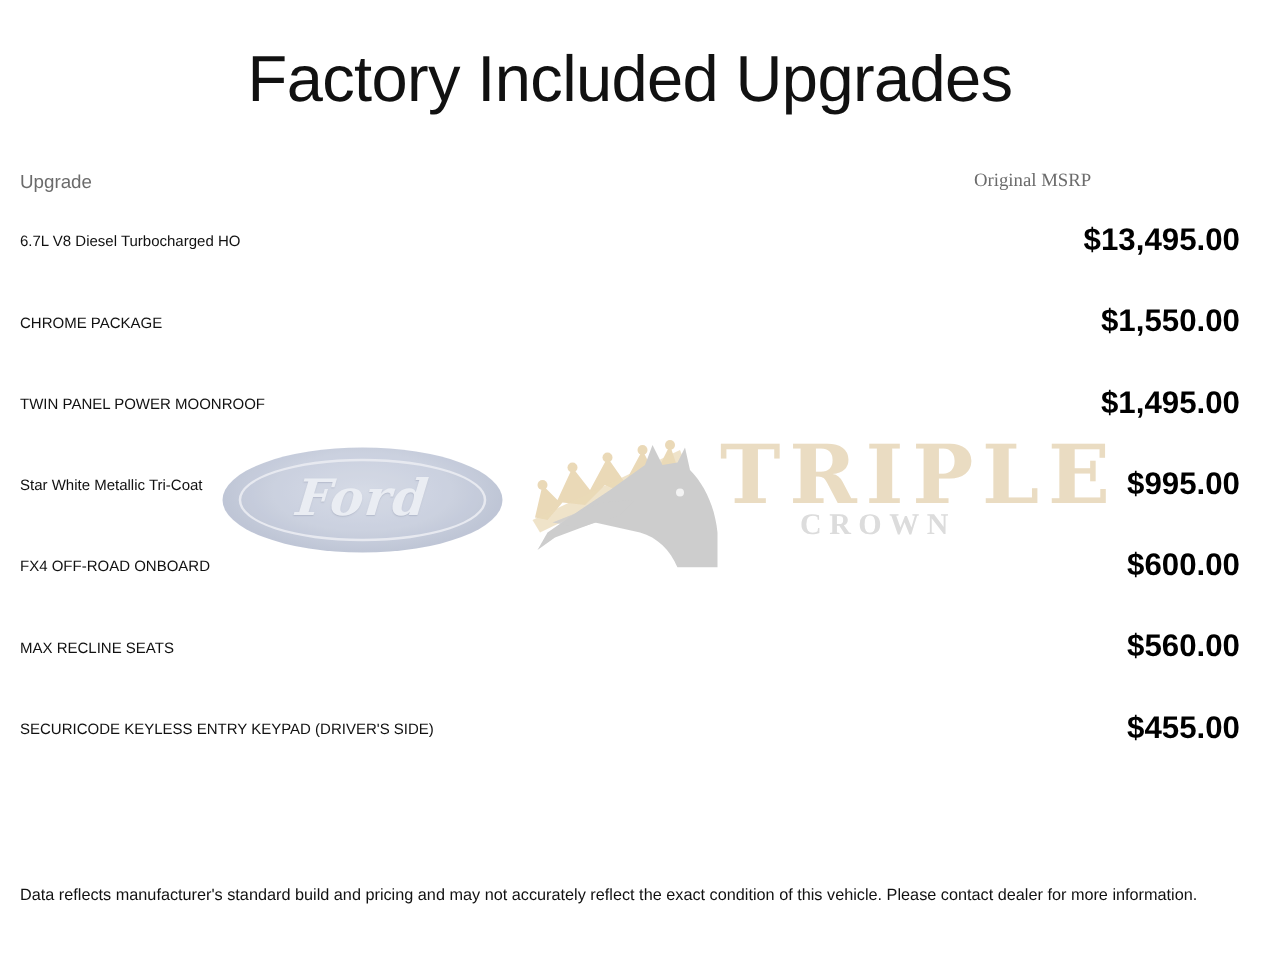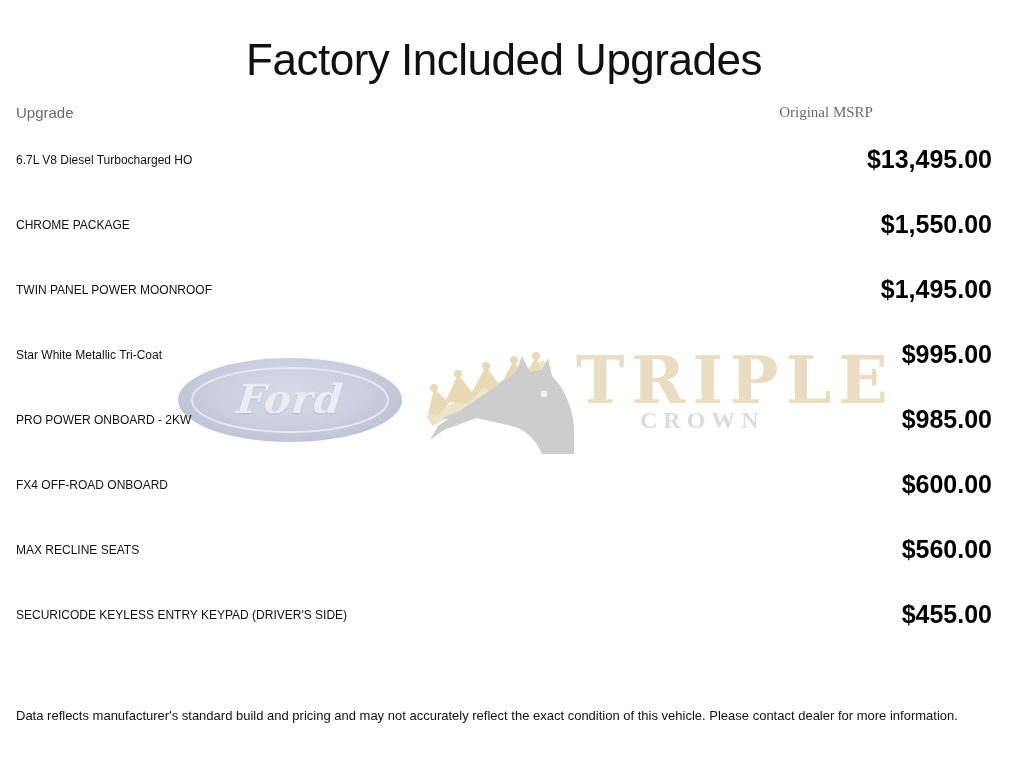--- a/index.html
+++ b/index.html
@@ -117,32 +117,32 @@
     position: relative;
     z-index: 2;
     width: 1024px;
     padding: 0 32px 0 16px;
   }
 
   .page-title {
     text-align: center;
     font-family: "Liberation Sans", sans-serif;
     font-weight: normal;
-    font-size: 44px;
+    font-size: 52px;
     line-height: 1;
     color: #111111;
     margin: 0;
     padding-top: 38px;
     letter-spacing: -0.5px;
   }
 
   .upgrades-table {
     width: 100%;
     border-collapse: collapse;
-    margin-top: 22px;
+    margin-top: 47px;
     table-layout: fixed;
   }
 
   .upgrades-table col.col-upgrade { width: 66%; }
   .upgrades-table col.col-price { width: 34%; }
 
   .upgrades-table thead th {
     font-weight: normal;
     font-size: 15px;
     color: #6b6b6b;
@@ -256,24 +256,20 @@
         </tr>
         <tr>
           <td class="td-upgrade">TWIN PANEL POWER MOONROOF</td>
           <td class="td-price">$1,495.00</td>
         </tr>
         <tr>
           <td class="td-upgrade">Star White Metallic Tri-Coat</td>
           <td class="td-price">$995.00</td>
         </tr>
         <tr>
-          <td class="td-upgrade">PRO POWER ONBOARD - 2KW</td>
-          <td class="td-price">$985.00</td>
-        </tr>
-        <tr>
           <td class="td-upgrade">FX4 OFF-ROAD ONBOARD</td>
           <td class="td-price">$600.00</td>
         </tr>
         <tr>
           <td class="td-upgrade">MAX RECLINE SEATS</td>
           <td class="td-price">$560.00</td>
         </tr>
         <tr>
           <td class="td-upgrade">SECURICODE KEYLESS ENTRY KEYPAD (DRIVER'S SIDE)</td>
           <td class="td-price">$455.00</td>

